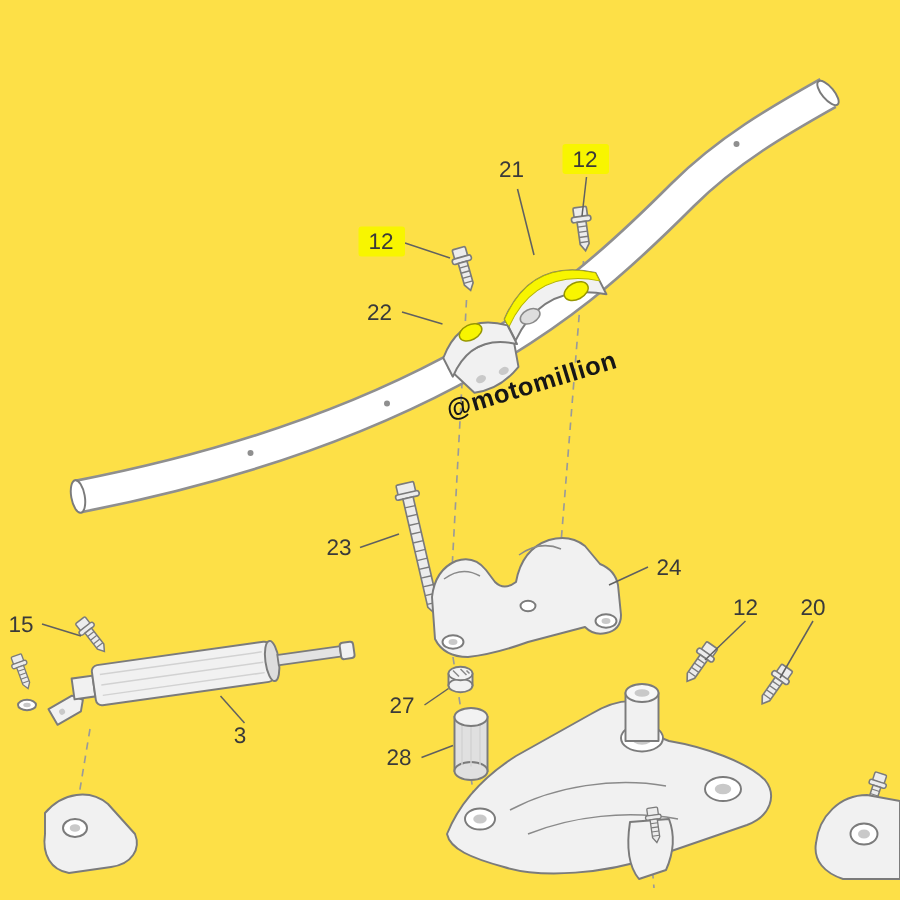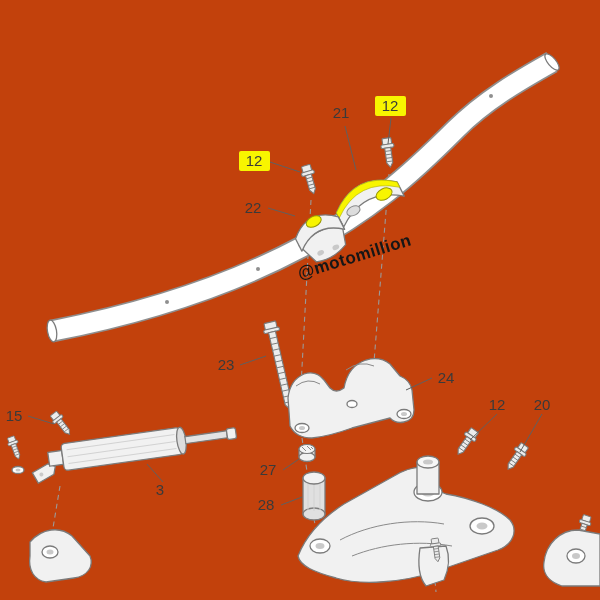--- a/index.html
+++ b/index.html
@@ -1,16 +1,16 @@
 <!DOCTYPE html>
 <html><head>
 <meta charset="utf-8">
 <style>
   html,body { margin:0; padding:0; background:#ffffff; }
-  #stage { width:600px; height:600px; position:relative; background:#c2410c; overflow:hidden; }
+  #stage { width:600px; height:600px; position:relative; background:#fde047; overflow:hidden; }
   svg { display:block; }
   .outline   { fill:#f1f1f1; stroke:#7b7b7b; stroke-width:1.3; stroke-linejoin:round; }
   .white-part{ fill:#ffffff; stroke:#7b7b7b; stroke-width:1.3; }
   .inner-hole{ fill:#c9c9c9; stroke:none; }
   .thin  { fill:none; stroke:#8a8a8a; stroke-width:1; }
   .shade { fill:none; stroke:#d2d2d2; stroke-width:1; }
   .dash  { fill:none; stroke:#9a9a9a; stroke-width:1.1; stroke-dasharray:5 4; }
   .leader{ fill:none; stroke:#606060; stroke-width:1; }
   .screw { fill:#ececec; stroke:#7b7b7b; stroke-width:1.1; }
   .thr   { fill:none; stroke:#7b7b7b; stroke-width:.9; }

